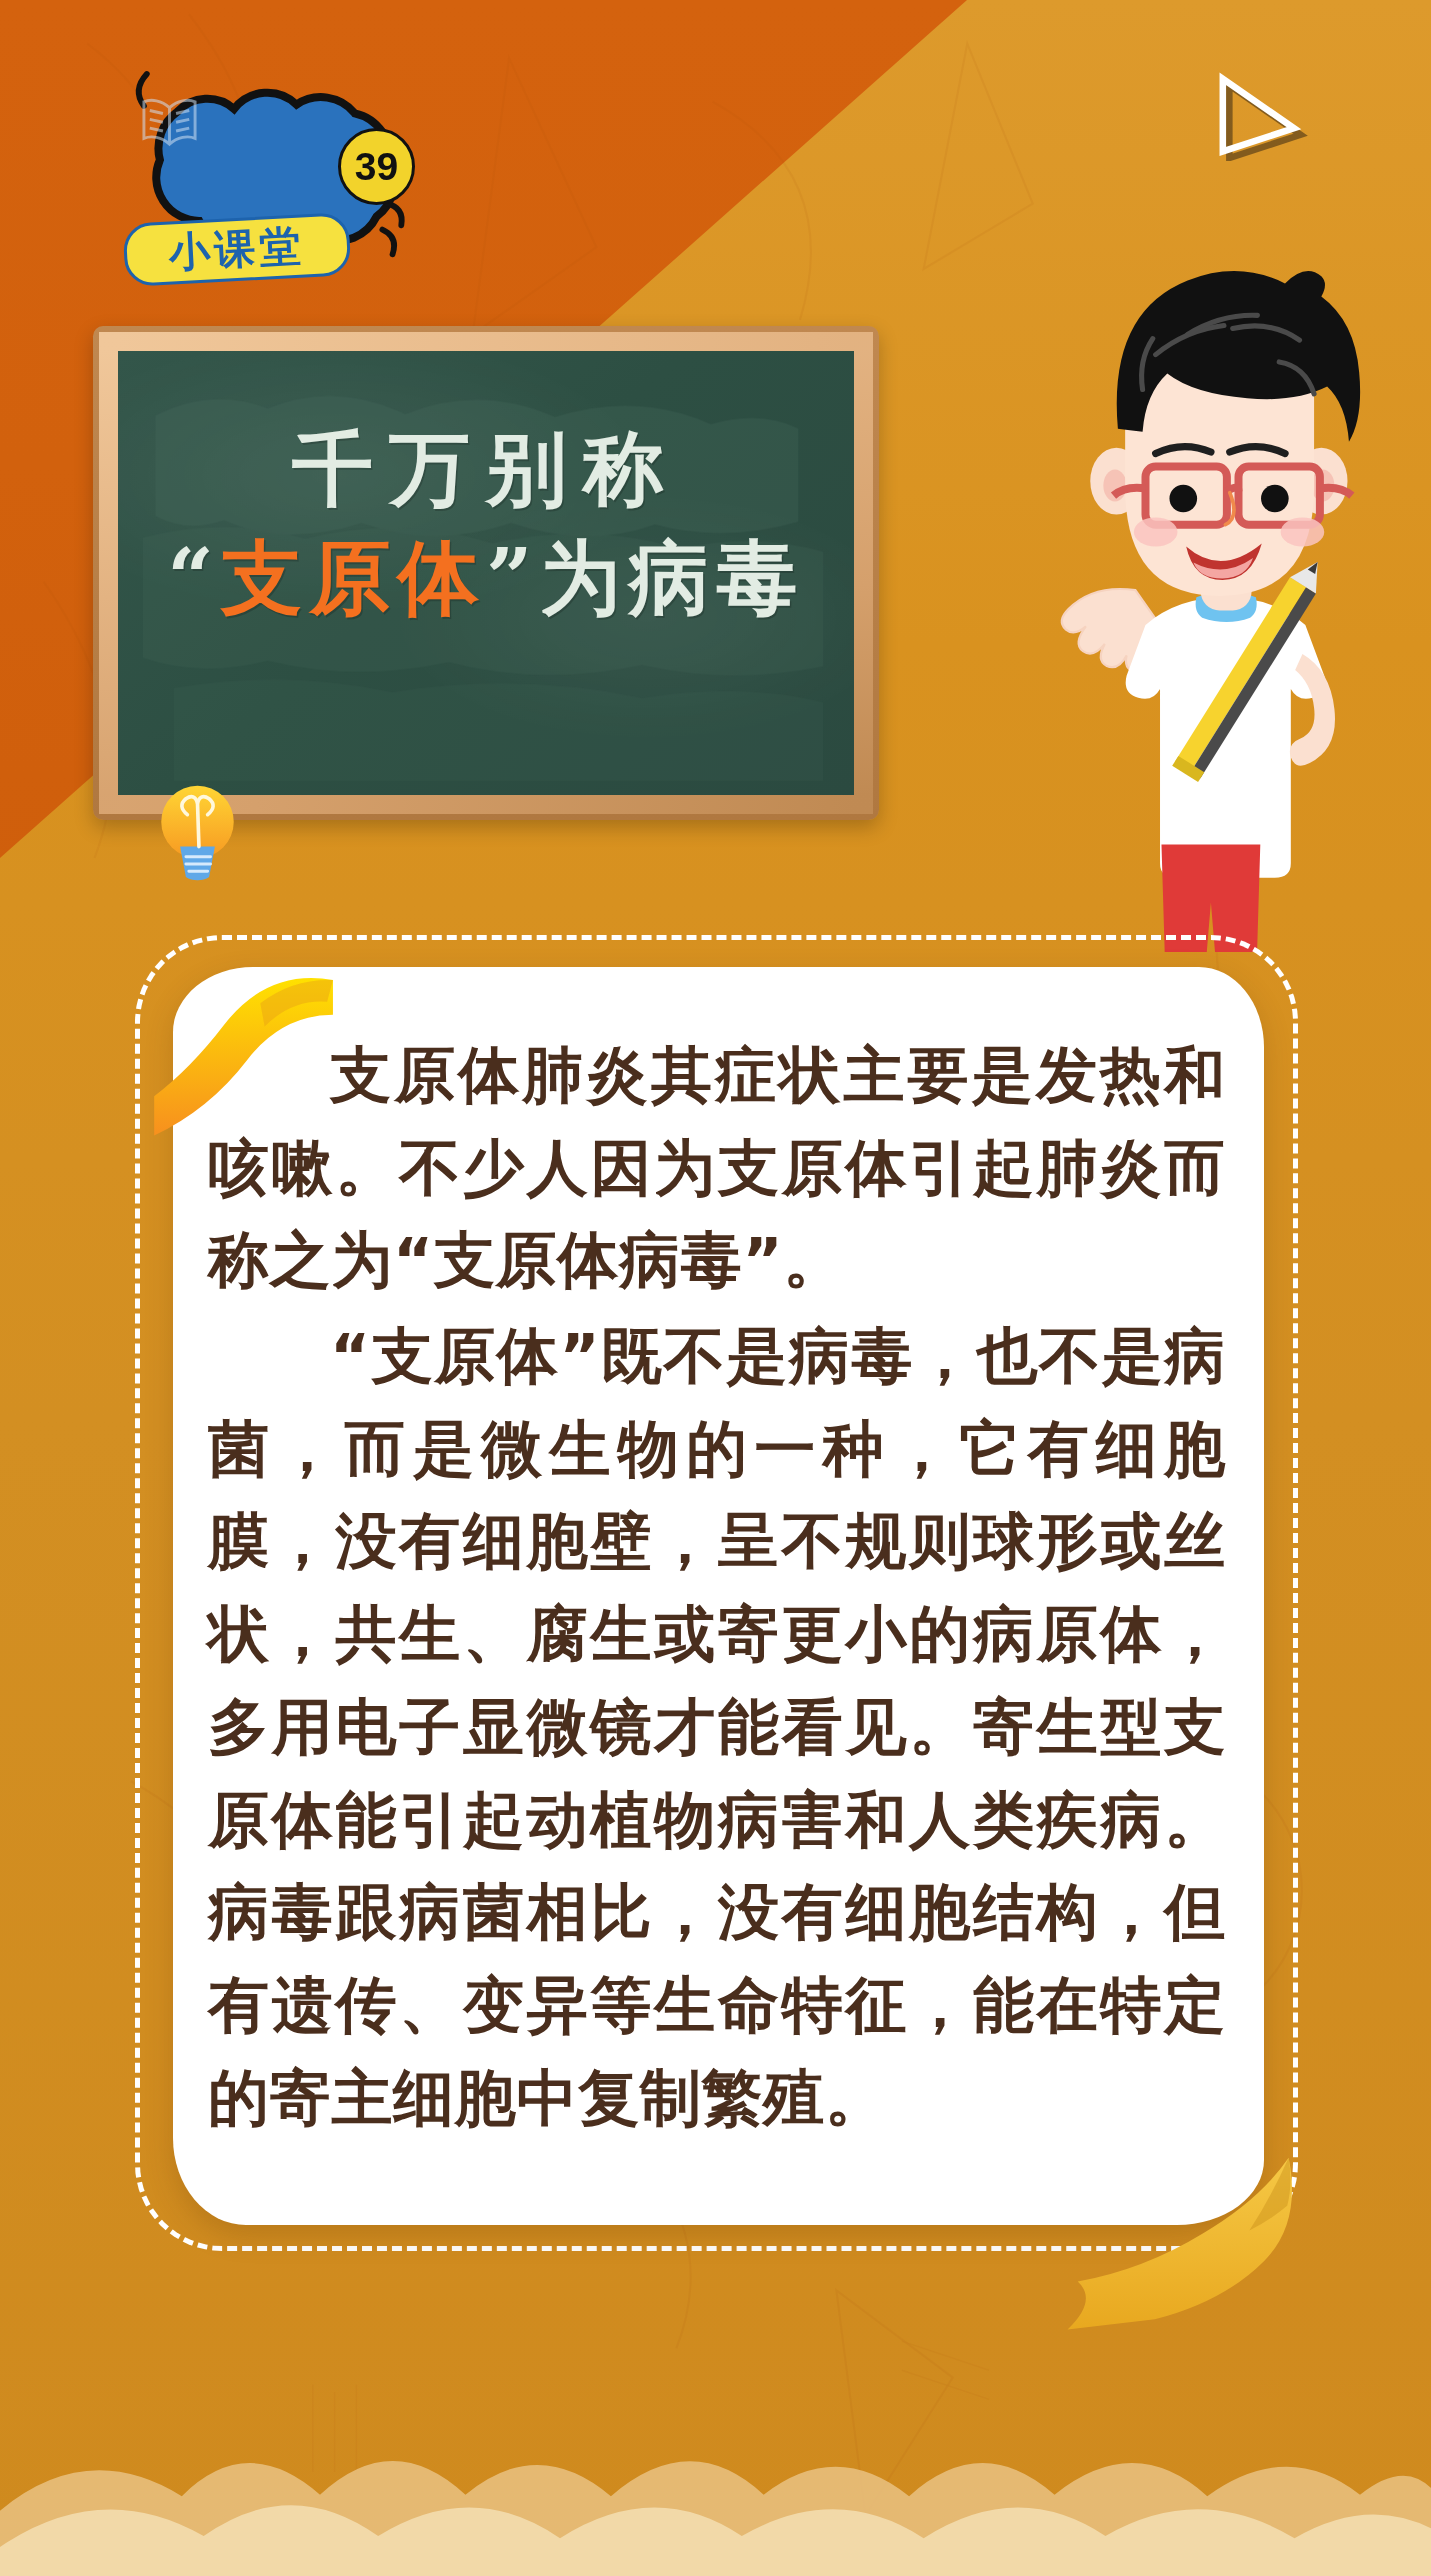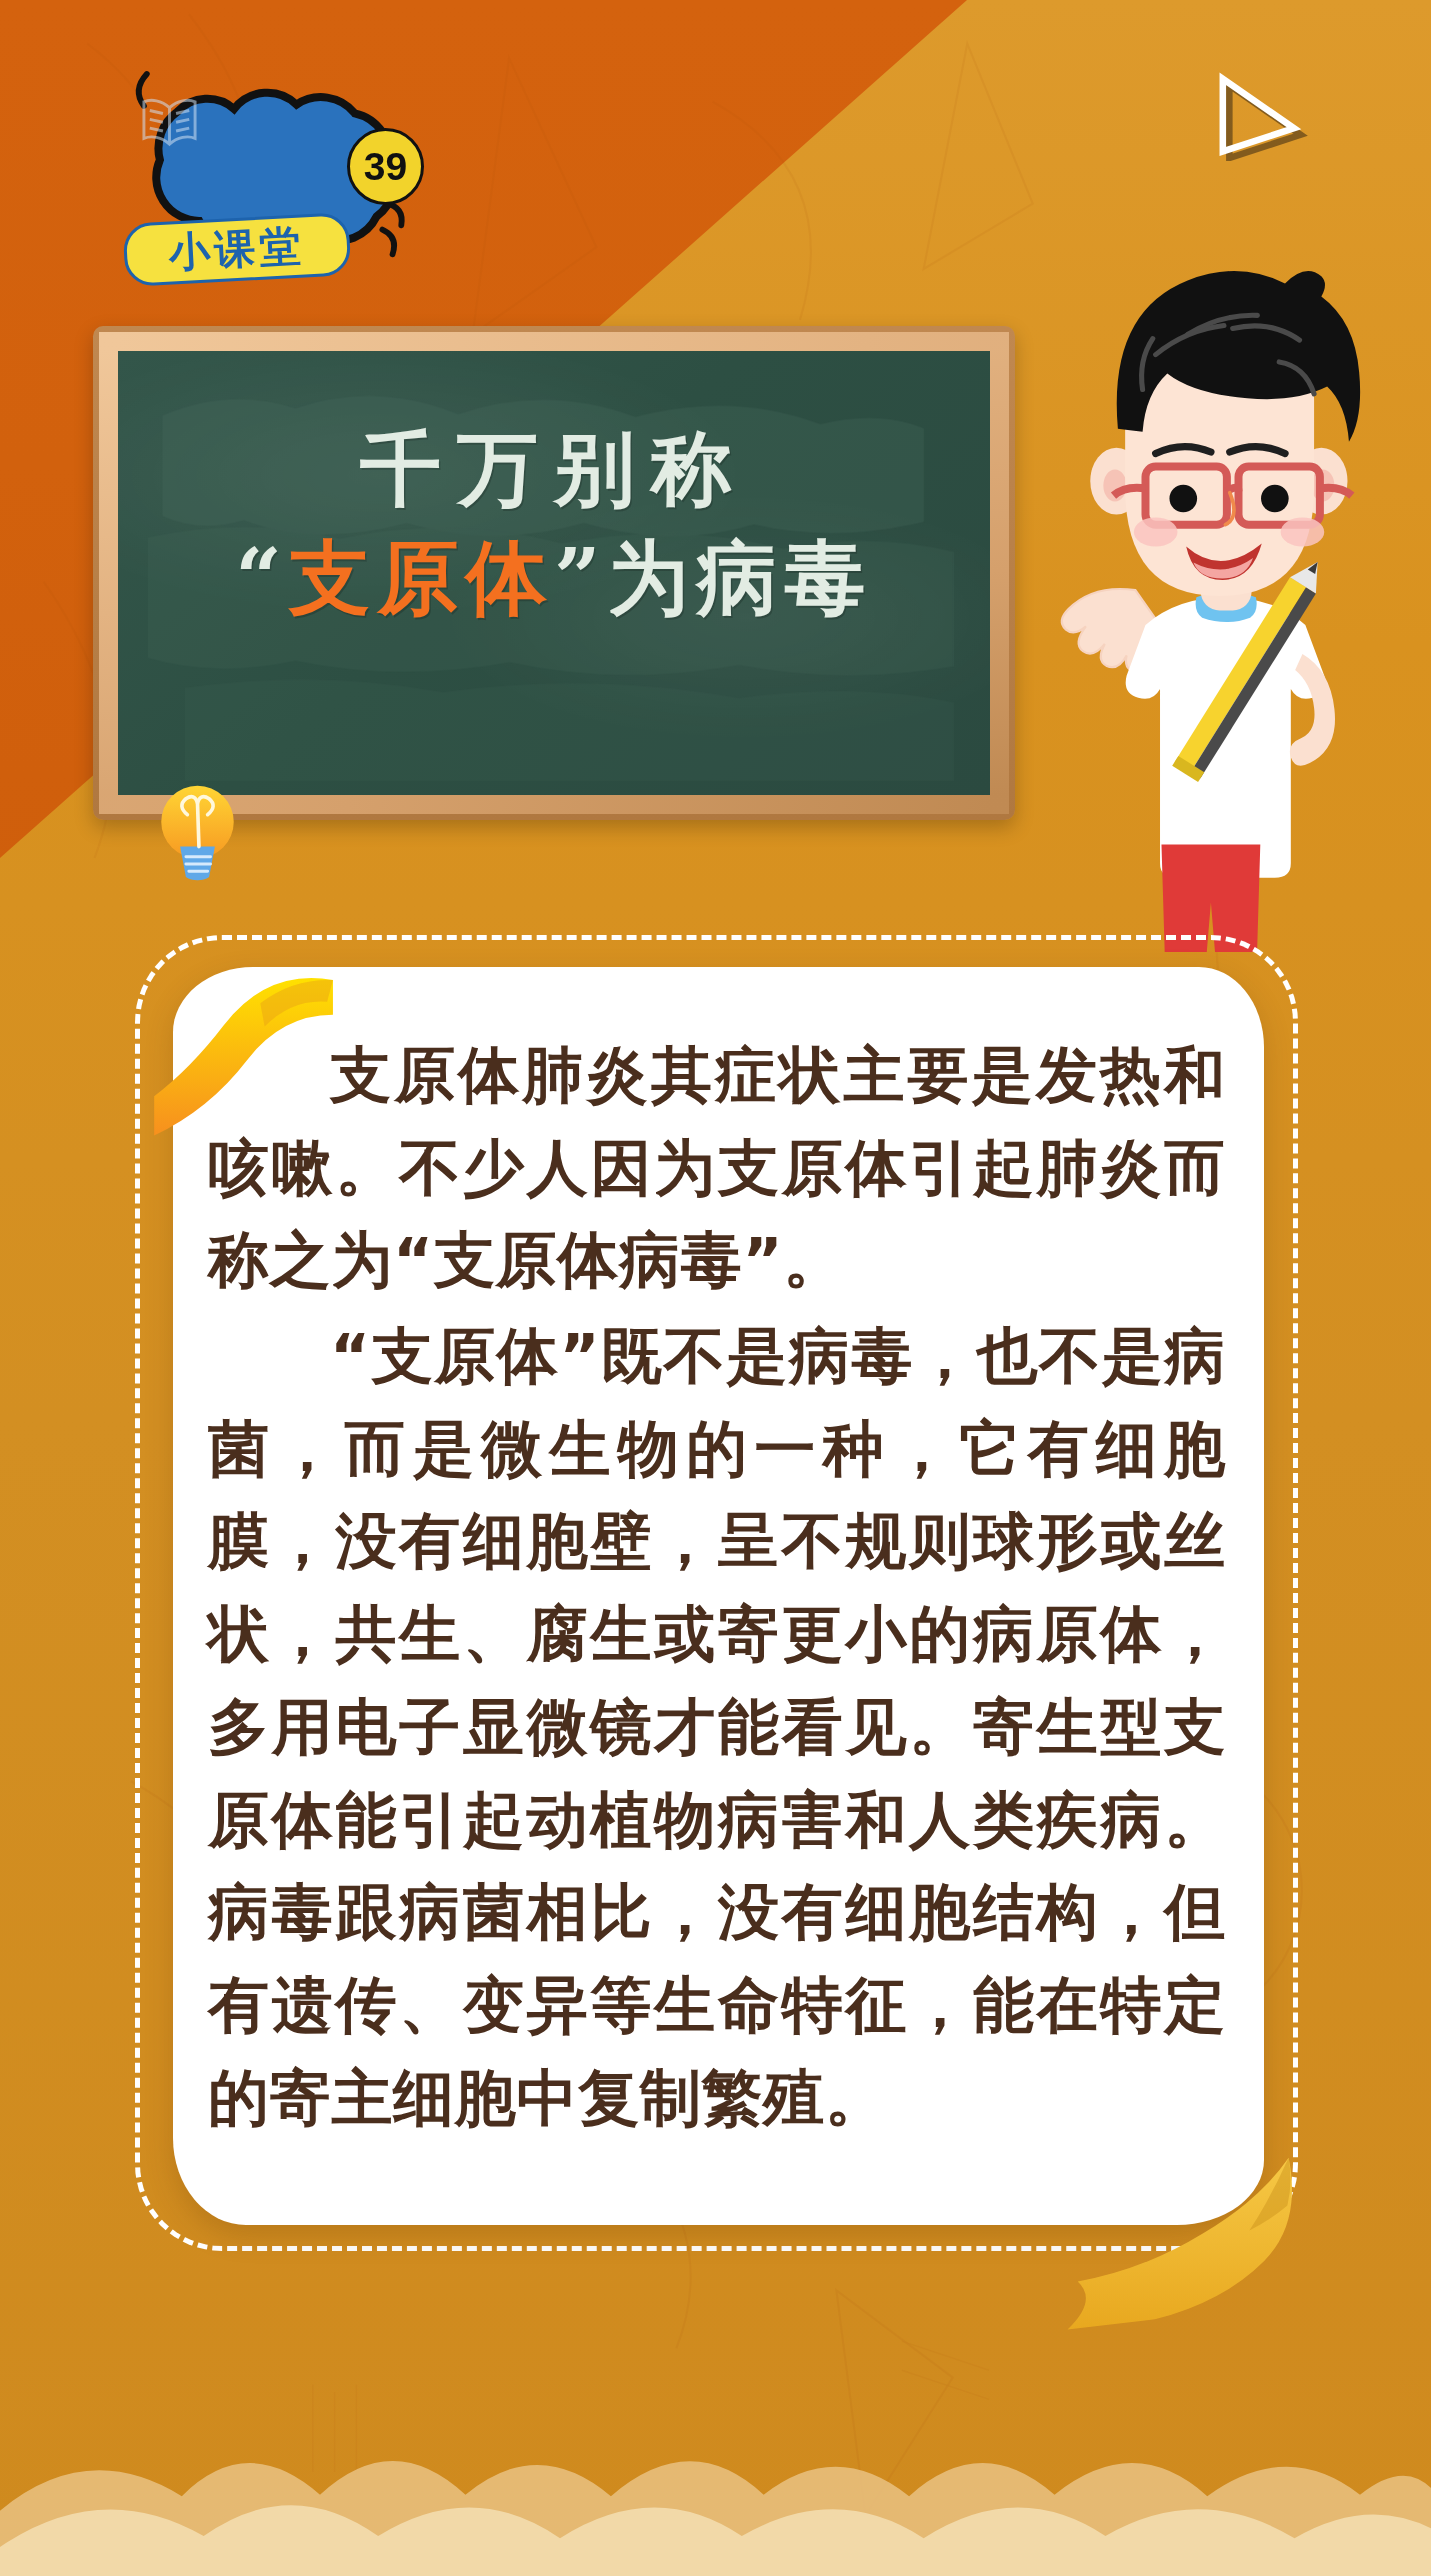--- a/index.html
+++ b/index.html
@@ -41,42 +41,42 @@
   
   .logo{position:absolute;left:93px;top:68px;width:349px;height:204px;}
   .logo svg{width:100%;height:100%;display:block;}
   .logo-txt{
     position:absolute;left:119px;top:143px;
     font-size:71px;line-height:1;font-weight:bold;color:#ffffff;
     letter-spacing:2.9px;
     text-shadow:0 0 0 #1d63ad;
   }
   .logo-num{
-    position:absolute;left:347px;top:128px;
+    position:absolute;left:338px;top:128px;
     width:71px;height:71px;border-radius:50%;
     background:#f2d32b;border:3.6px solid #111;
     display:flex;align-items:center;justify-content:center;
     font-size:39px;font-weight:bold;color:#111;
   }
   .logo-sub{
     position:absolute;left:124px;top:218px;
     width:220px;height:57px;border-radius:28px;
     background:#f6e13f;border:3.6px solid #1d63ad;
     display:flex;align-items:center;justify-content:center;
     transform:rotate(-3deg);
   }
   .logo-sub span{
     font-size:41px;font-weight:bold;color:#1d63ad;letter-spacing:4.4px;
   }
   .logo-book{position:absolute;left:138px;top:93px;width:63px;height:57px;opacity:.55;}
   .logo-book svg{width:100%;height:100%;}
 
   
   .board-wrap{
-    position:absolute;left:93px;top:326px;width:922px;height:494px;
+    position:absolute;left:93px;top:326px;width:786px;height:494px;
     border-radius:10.2px;
     background:linear-gradient(180deg,#c08850 0%,#b07840 100%);
     padding:5.8px;box-sizing:border-box;
     box-shadow:0 7.3px 19px rgba(0,0,0,.22);
   }
   .board-frame{
     width:100%;height:100%;box-sizing:border-box;
     border:19px solid transparent;
     border-image:linear-gradient(160deg,#f0c79a 0%,#e3b382 35%,#d5a06c 70%,#c08a53 100%) 1;
     background:#2f5045;

